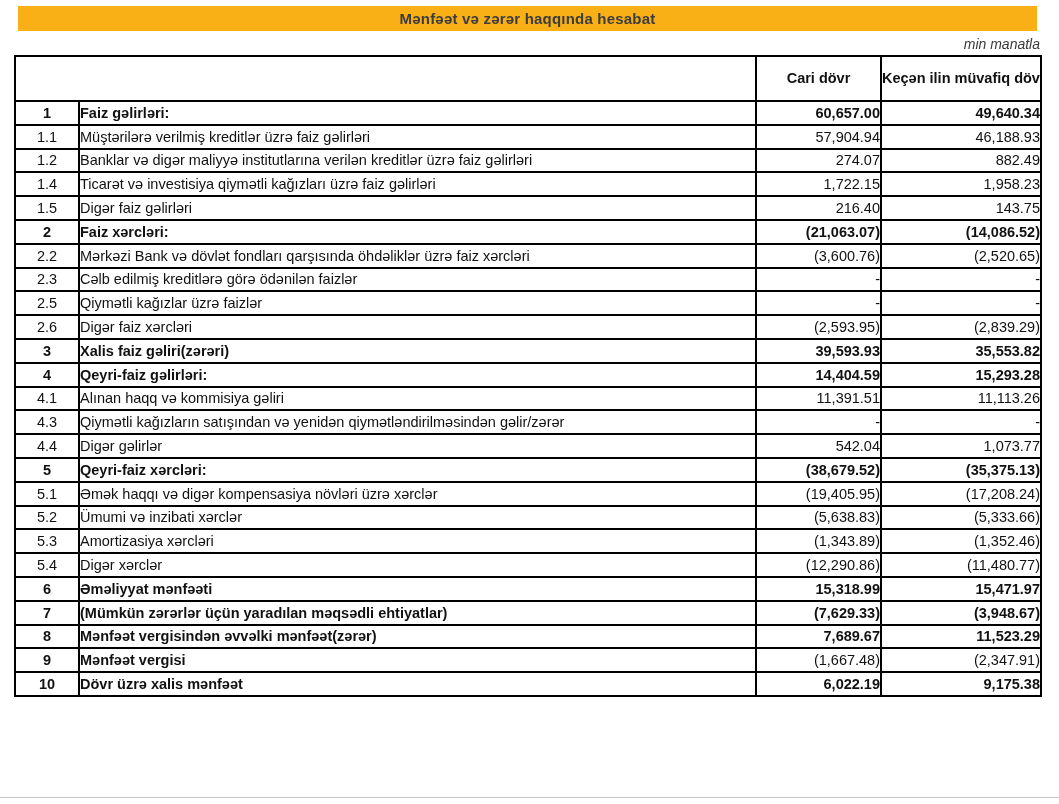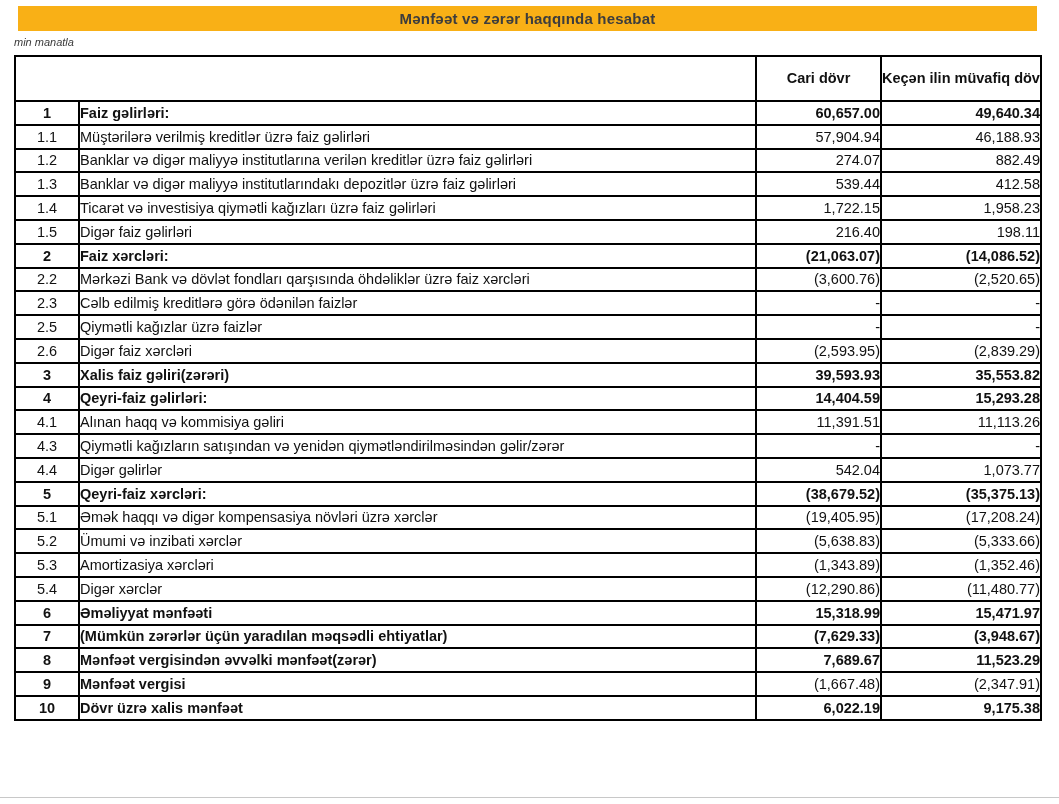--- a/index.html
+++ b/index.html
@@ -32,23 +32,23 @@
     font-size: 15px;
     font-weight: bold;
     color: #3d3d3d;
     letter-spacing: 0.2px;
   }
   .unit-note {
     position: absolute;
     top: 36px;
     left: 14px;
     width: 1026px;
-    text-align: left;
+    text-align: right;
     font-style: italic;
-    font-size: 11px;
+    font-size: 14px;
     color: #3a3a3a;
   }
   table.report {
     position: absolute;
     left: 14px;
     top: 55px;
     border-collapse: collapse;
     table-layout: fixed;
     width: 1026px;
     font-size: 14.5px;
@@ -140,36 +140,30 @@
           <td class="val-cell">57,904.94</td>
           <td class="val-cell">46,188.93</td>
         </tr>
         <tr class="data-row">
           <td class="no-cell">1.2</td>
           <td class="label-cell">Banklar və digər maliyyə institutlarına verilən kreditlər üzrə faiz gəlirləri</td>
           <td class="val-cell">274.07</td>
           <td class="val-cell">882.49</td>
         </tr>
         <tr class="data-row">
-          <td class="no-cell">1.3</td>
-          <td class="label-cell">Banklar və digər maliyyə institutlarındakı depozitlər üzrə faiz gəlirləri</td>
-          <td class="val-cell">539.44</td>
-          <td class="val-cell">412.58</td>
-        </tr>
-        <tr class="data-row">
           <td class="no-cell">1.4</td>
           <td class="label-cell">Ticarət və investisiya qiymətli kağızları üzrə faiz gəlirləri</td>
           <td class="val-cell">1,722.15</td>
           <td class="val-cell">1,958.23</td>
         </tr>
         <tr class="data-row">
           <td class="no-cell">1.5</td>
           <td class="label-cell">Digər faiz gəlirləri</td>
           <td class="val-cell">216.40</td>
-          <td class="val-cell">198.11</td>
+          <td class="val-cell">143.75</td>
         </tr>
         <tr class="data-row bold-label bold-values">
           <td class="no-cell">2</td>
           <td class="label-cell">Faiz xərcləri:</td>
           <td class="val-cell">(21,063.07)</td>
           <td class="val-cell">(14,086.52)</td>
         </tr>
         <tr class="data-row">
           <td class="no-cell">2.2</td>
           <td class="label-cell">Mərkəzi Bank və dövlət fondları qarşısında öhdəliklər üzrə faiz xərcləri</td>

